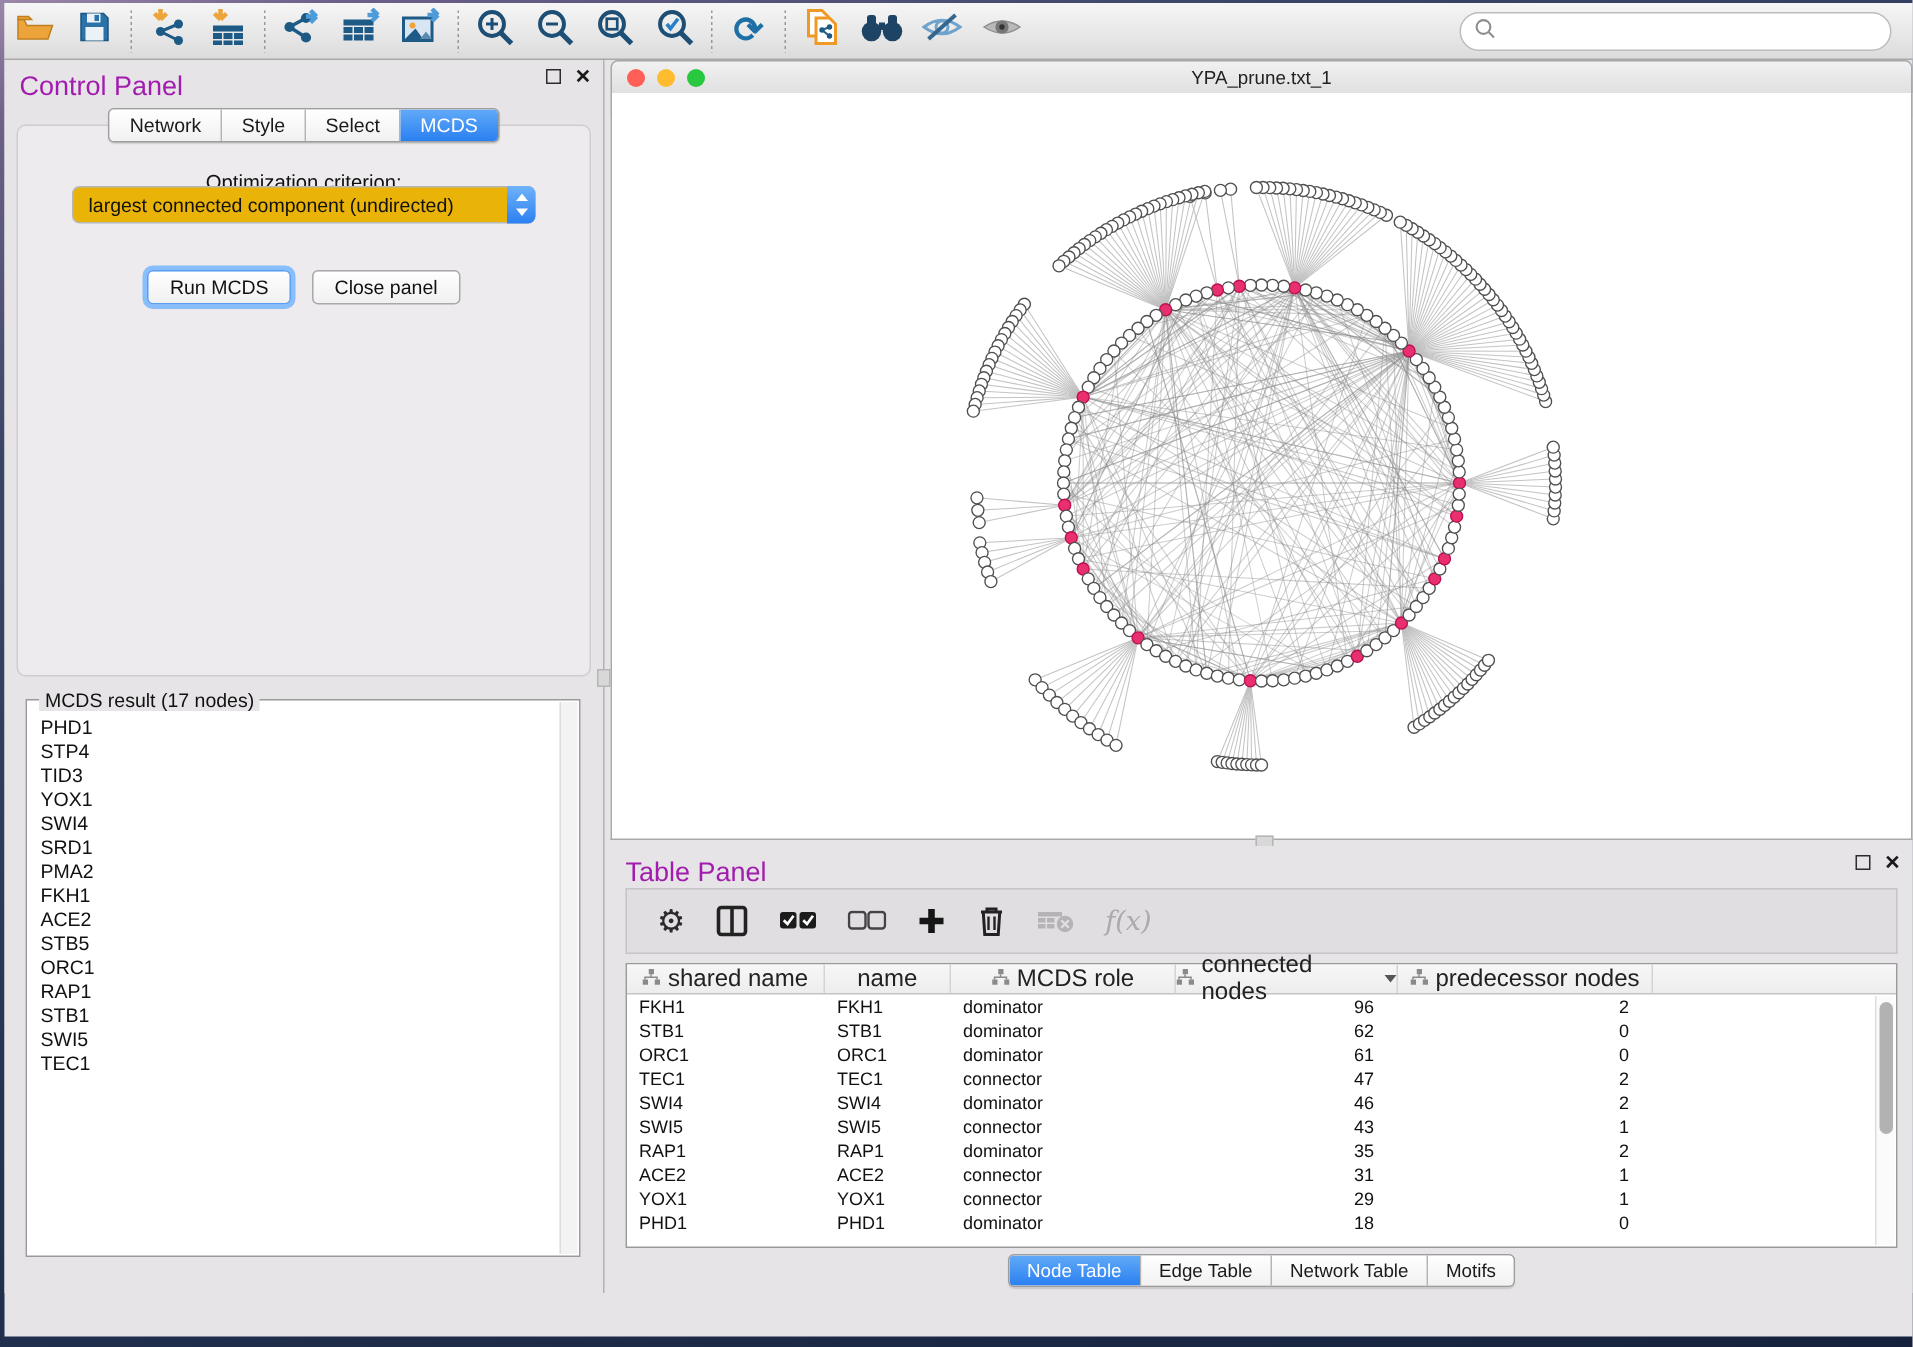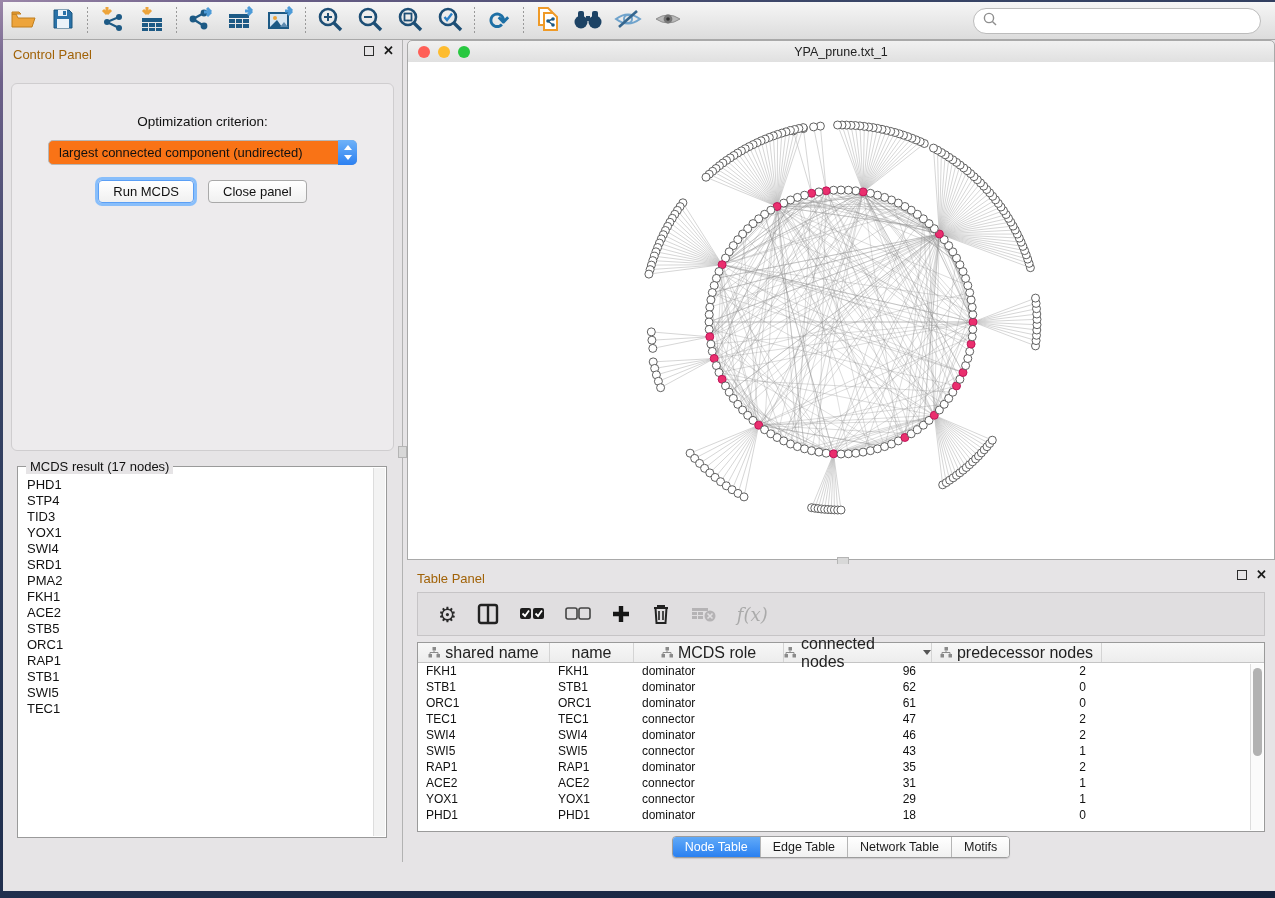--- a/index.html
+++ b/index.html
@@ -18,37 +18,37 @@
     background:repeating-linear-gradient(#999 0 2px, transparent 2px 4px); }
   .tb-glyph { font-size:24px; font-weight:bold; color:#1d6fa5; line-height:1; }
   .search-wrap { position:absolute; right:14px; top:6px; width:288px; height:26px;
     background:#fff; border:1px solid #bcbcbc; border-radius:13px;
     display:flex; align-items:center; padding-left:8px; }
 
   
   .cp { position:absolute; left:0; top:38px; width:400px; height:822px; background:#e6e4e6;
     border-right:1px solid #b2b2b2; }
   .panel-head { position:relative; height:26px; }
-  .panel-title { position:absolute; left:10px; top:7px; font-size:13px; color:#a16207; }
+  .panel-title { position:absolute; left:10px; top:7px; font-size:18px; color:#a21caf; }
   .win-icons { position:absolute; right:8px; top:6px; display:flex; gap:9px; align-items:center; }
   .float-box { width:10px; height:10px; border:1.6px solid #2c2c2c; background:transparent; }
   .close-x { font-size:13px; font-weight:bold; color:#1a1a1a; line-height:10px; }
 
   .seg-tabs { display:flex; border:1px solid #9d9d9d; border-radius:4px; overflow:hidden;
     background:#fff; box-shadow:0 1px 1px rgba(0,0,0,.12); }
   .seg-tab { padding:3px 13px; font-size:13px; color:#1a1a1a; background:linear-gradient(#fff,#f1f1f1);
     border-right:1px solid #b5b5b5; cursor:default; }
   .seg-tab:last-child { border-right:none; }
   .seg-tab.active { background:linear-gradient(#61aaf8,#2a80f1); color:#fff; }
   .cp-tabs-row { position:absolute; left:0; top:32px; width:100%; display:flex; justify-content:center; z-index:2; }
 
   .cp-inner { position:absolute; left:8px; top:43px; width:383px; height:368px;
     background:#edebed; border:1px solid #cfcdcf; border-radius:6px; }
   .opt-label { position:absolute; top:30px; width:100%; text-align:center; font-size:13.5px; color:#111; }
-  .dropdown { position:absolute; left:36px; right:36px; top:56px; height:25px; background:#f97316;
+  .dropdown { position:absolute; left:36px; right:36px; top:40px; height:25px; background:#eab308;
     border:1px solid #b7b7b7; border-radius:5px; display:flex; align-items:center; }
   .dropdown .dd-text { flex:1; font-size:13px; padding-left:10px; color:#111; white-space:nowrap; }
   .dd-stepper { width:19px; height:25px; margin-right:-1px; border-radius:0 5px 5px 0;
     background:linear-gradient(#6fb2f8,#2c80f1); position:relative; }
   .dd-stepper:before, .dd-stepper:after { content:""; position:absolute; left:5.5px; border-left:4px solid transparent; border-right:4px solid transparent; }
   .dd-stepper:before { top:5px; border-bottom:5px solid #fff; }
   .dd-stepper:after { bottom:5px; border-top:5px solid #fff; }
   .btn-row { position:absolute; top:96px; width:100%; display:flex; justify-content:center; gap:14px; }
   .mac-btn { font-size:13px; color:#111; background:linear-gradient(#fff,#f0f0f0);
     border:1px solid #a9a9a9; border-radius:4px; padding:3px 14px; }
@@ -305,20 +305,28 @@
   </div>
 
   <div class="cp">
     <div class="panel-head">
       <span class="panel-title">Control Panel</span>
       <span class="win-icons">
         <span class="float-box"></span>
         <span class="close-x">✕</span>
       </span>
     </div>
+    <div class="cp-tabs-row">
+        <div class="seg-tabs" id="cp-tabs">
+          <div class="seg-tab">Network</div>
+          <div class="seg-tab">Style</div>
+          <div class="seg-tab">Select</div>
+          <div class="seg-tab active">MCDS</div>
+        </div>
+      </div>
     <div class="cp-inner">
       <div class="opt-label">Optimization criterion:</div>
       <div class="dropdown">
         <span class="dd-text">largest connected component (undirected)</span>
         <span class="dd-stepper"></span>
       </div>
       <div class="btn-row">
         <button class="mac-btn focus">Run MCDS</button>
         <button class="mac-btn">Close panel</button>
       </div>

